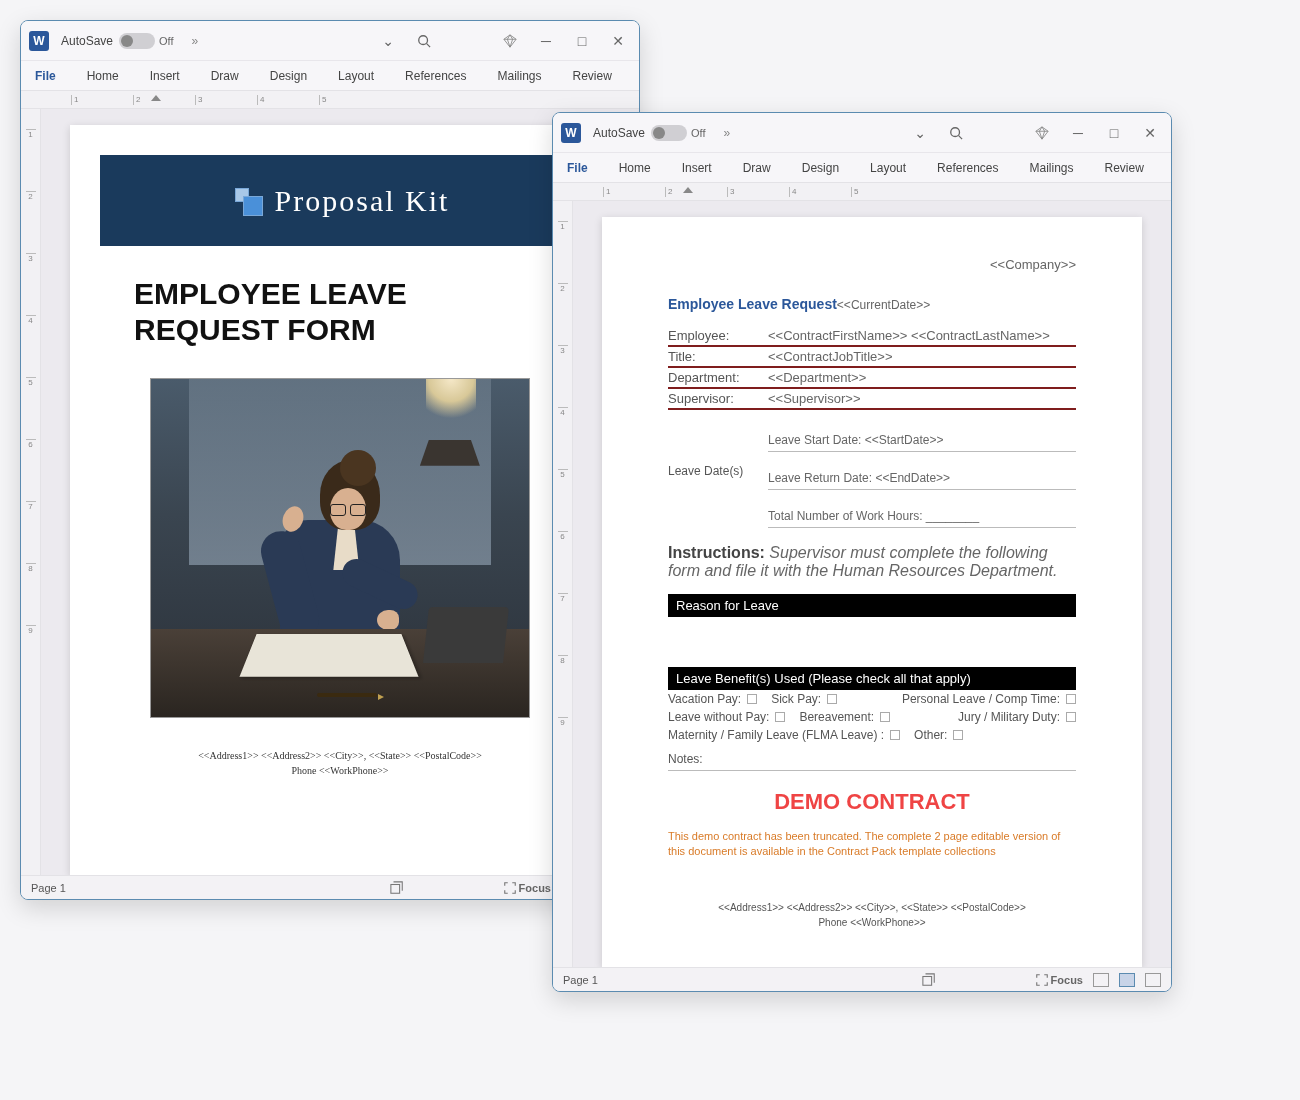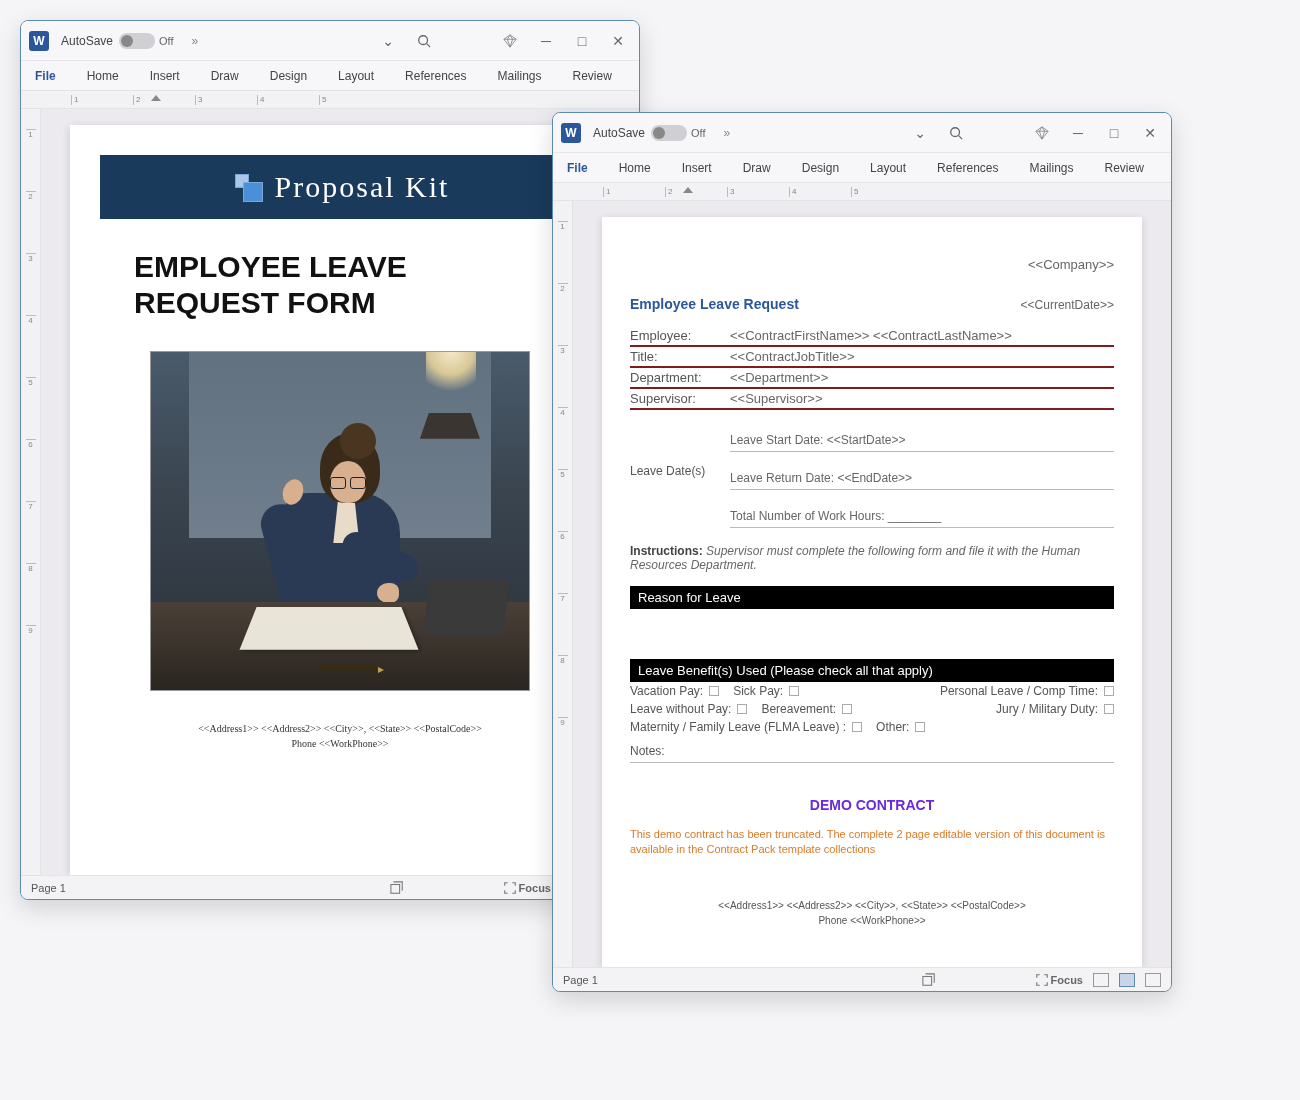--- a/index.html
+++ b/index.html
@@ -133,21 +133,21 @@
     min-height: 740px;
     background: #fff;
     box-shadow: 0 2px 8px rgba(0,0,0,0.15);
     margin-left: 20px;
     padding: 30px 0 20px 0;
     position: relative;
   }
 
   .banner {
     background: #1a3a5c;
-    height: 64px;
+    height: 91px;
     display: flex;
     align-items: center;
     justify-content: center;
     gap: 10px;
     margin: 0 30px 30px 30px;
   }
   .banner-logo {
     width: 34px; height: 34px;
     position: relative;
   }
@@ -327,41 +327,41 @@
     font-size: 11px;
     color: #555;
   }
   .statusbar .sb-left { flex:1; }
   .statusbar .sb-icons { display:flex; align-items:center; gap:10px; }
   .statusbar .sb-icons span { display:flex; align-items:center; gap:3px; cursor:pointer; color:#666;font-weight:bold; }
   .sb-view-btn { width:16px; height:14px; border:1px solid #999; display:inline-block; }
   .sb-view-btn.active { background:#c8d4e8; border-color:#5b8bb0; }
 
   
-  .page2-content { padding: 10px 28px; font-size: 12px; color:#444; }
+  .page2-content { padding: 10px 66px; font-size: 12px; color:#444; }
   .company-ph { text-align:right; color:#666; font-size:13px; margin-bottom:24px; }
-  .form-header { display:flex; justify-content:space-between; align-items:baseline; margin-bottom:14px; }
+  .form-header { display:flex; justify-content:flex-start; align-items:baseline; margin-bottom:14px; }
   .form-title { color:#2b579a; font-weight:600; font-size:14px; }
   .cur-date { color:#666; font-size:12px; }
   .field-row { display:flex; border-bottom:2px solid #7f1d1d; padding:2px 0; font-size:13px; }
   .field-row .lbl { width:100px; color:#555; }
   .field-row .val { flex:1; color:#666; }
   .leave-dates { display:flex; margin-top:4px; }
   .leave-dates .lbl { width:100px; color:#555; display:flex; align-items:center; }
   .leave-dates .date-lines { flex:1; }
   .date-line { border-bottom:1px solid #bbb; padding:4px 0; color:#666; font-size:12px;margin-top:15px; }
-  .instructions { margin-top:16px; font-size:12px; }
+  .instructions { margin-top:16px; font-size:16px; }
   .instructions .inst-lbl { font-weight:600; color:#444; }
   .instructions .inst-txt { font-style:italic; color:#666; }
   .section-bar { background:#000; color:#fff; font-size:13px; padding:4px 8px; margin-top:14px; }
   .benefits-row { display:flex; gap:14px; font-size:12px; color:#555; padding:2px 0; flex-wrap:wrap; }
   .benefits-row span { display:flex; align-items:center; gap:6px; }
   .chk { width:10px; height:10px; border:1px solid #aaa; display:inline-block; }
   .notes-row { border-bottom:1px solid #bbb; padding:4px 0; color:#555; margin-top:4px; }
-  .demo-title { text-align:center; color:#6d28d9; font-weight:700; font-size:14px; margin-top:34px; }
+  .demo-title { text-align:center; color:#ef4444; font-weight:700; font-size:22px; margin-top:18px; }
   .demo-text { color:#d97b28; font-size:11px; margin-top:14px; line-height:1.4; }
   .footer-addr2 { text-align:center; font-size:10px; color:#555; margin-top:40px; line-height:1.5; }
   .spacer { height:36px; }
 </style>
 </head>
 <body>
 
 <div class="word-window win1">
 
   <div class="titlebar">

